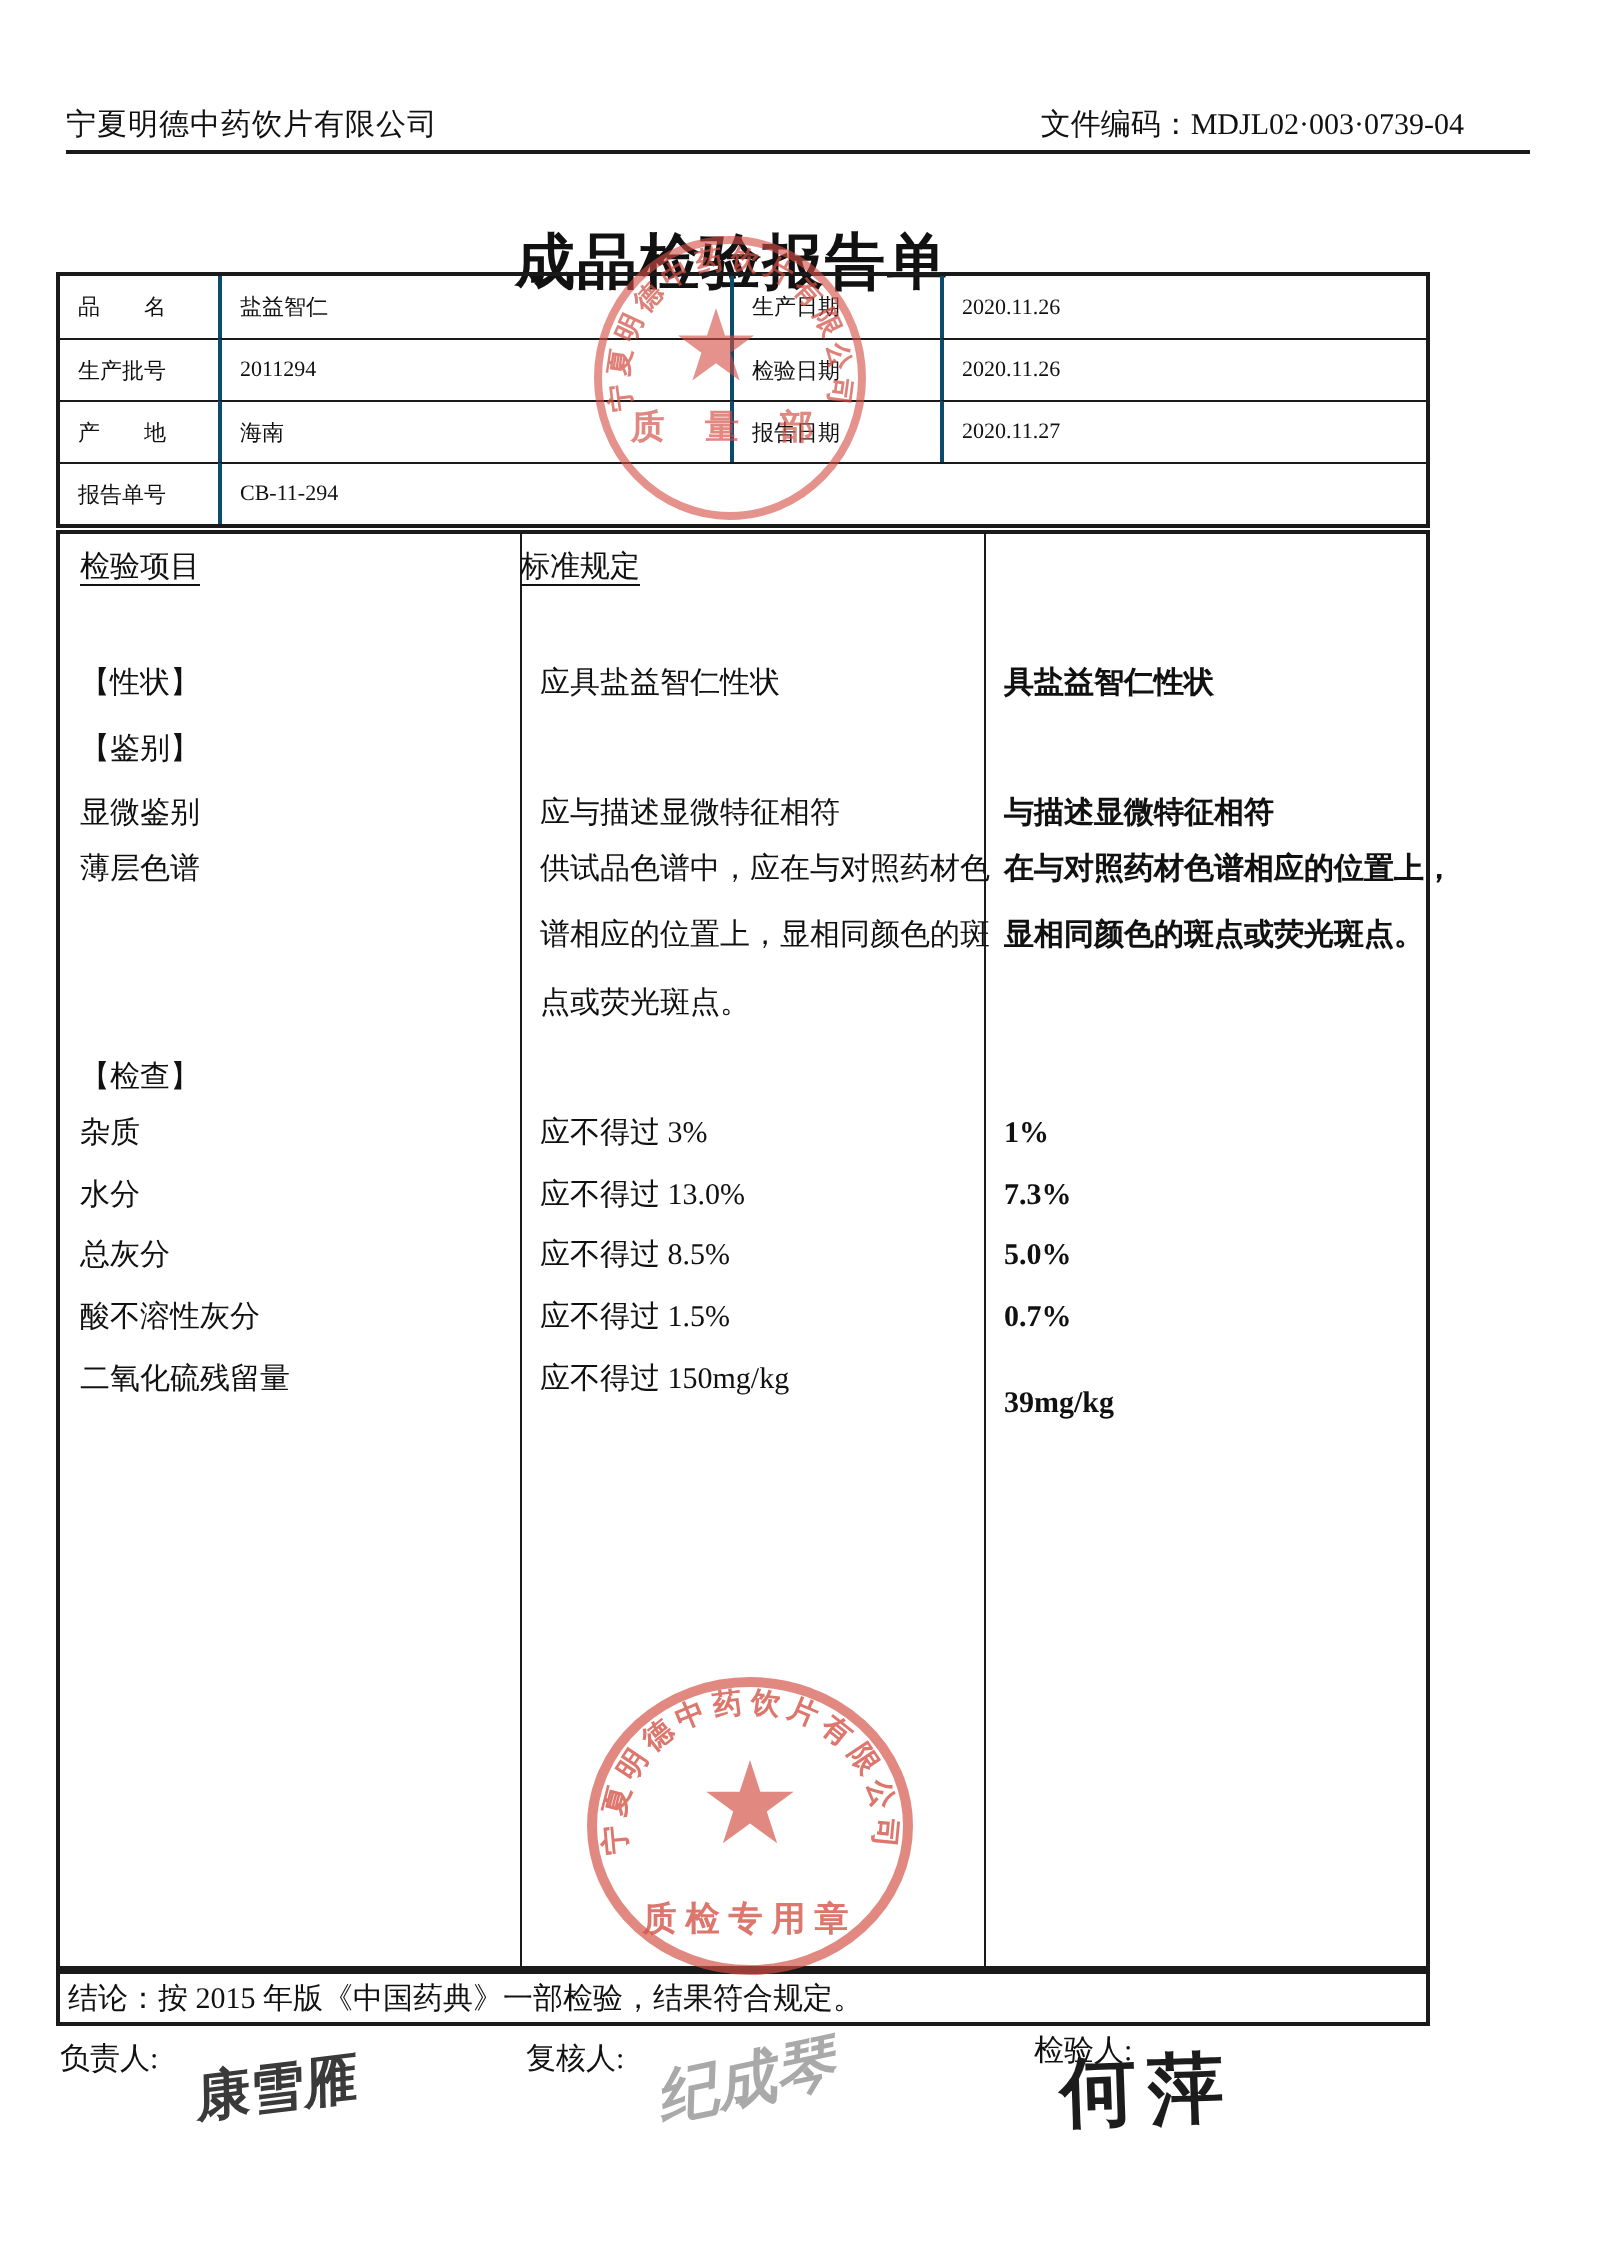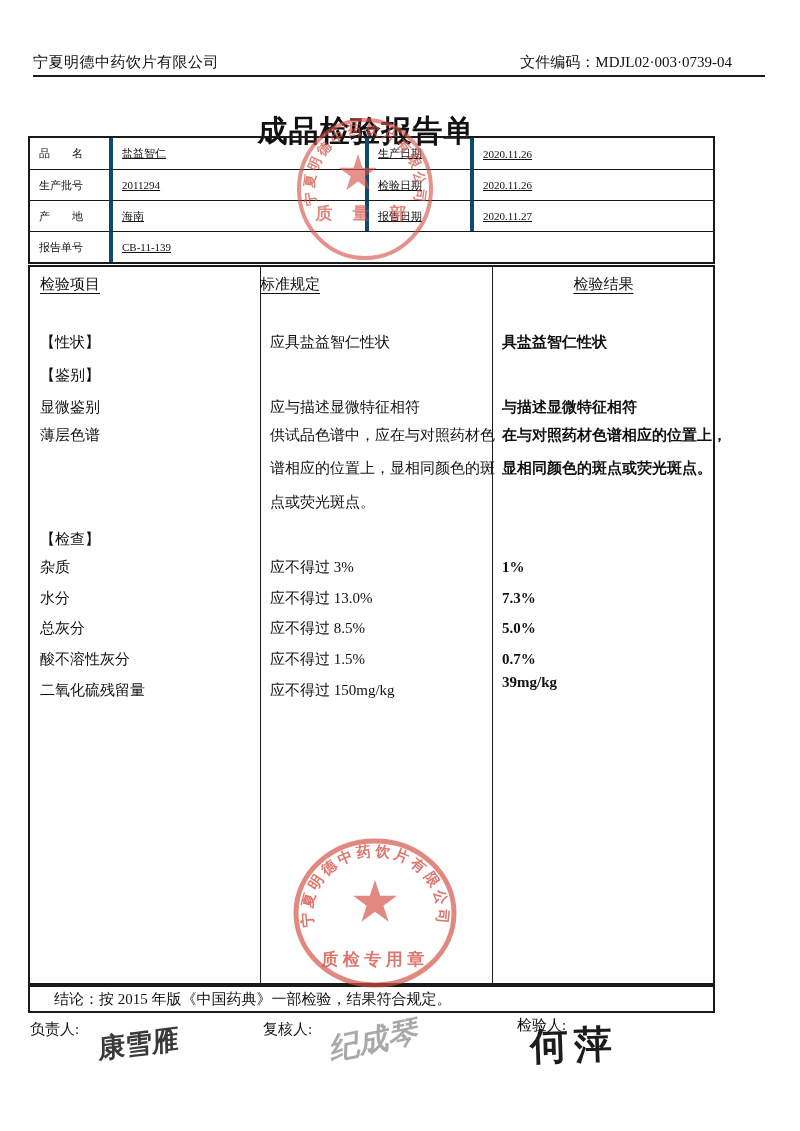--- a/index.html
+++ b/index.html
@@ -17,42 +17,42 @@
   .title-wrap { position:absolute; left:0; top:82px; width:732px; text-align:center;margin-top:29px; }
   .title { font-size:30px; font-weight:bold; letter-spacing:1px; }
   
   .info {
     position:absolute; left:28px; top:136px; width:687px;
     border:2px solid #1a1a1a;
     display:grid; grid-template-columns:79px 256px 105px 243px; grid-auto-rows:31px;
     font-size:11px;
   }
   .ic { display:flex; align-items:center; padding-left:9px; white-space:nowrap; }
-  .ic.bl { border-left:4px solid #0c4a6e;text-decoration:underline; }
+  .ic.bl { border-left:2px solid #0c4a6e; }
   .ic.bt { border-top:1px solid #1a1a1a; }
   .ic.span3 { grid-column:2 / 5; }
   
   .mtable {
     position:absolute; left:28px; top:265px; width:687px; height:720px;
     border:2px solid #1a1a1a; font-size:15px;
   }
   .vline { position:absolute; top:0; bottom:0; width:1px; background:#1a1a1a; }
   .vl1 { left:230px; } .vl2 { left:462px; }
   .ln { position:absolute; white-space:nowrap; line-height:22px; }
   .c1 { left:10px; }
   .c2 { left:240px; }
   .c3 { left:472px;font-weight:bold; }
   .hd { text-decoration:underline; text-underline-offset:4px; }
   .hd.c2w { left:230px; width:232px; }
   .hd.c3w { left:462px; width:223px; text-align:center; }
   
   .conclusion {
     position:absolute; left:28px; top:985px; width:687px; height:28px;
     border:2px solid #1a1a1a; display:flex; align-items:center;
-    padding-left:24px; font-size:15px; background:#fff0;
+    padding-left:4px; font-size:15px; background:#fff0;
   }
   
   .sig-label { position:absolute; font-size:15px; }
   .sl1 { left:30px;  top:1020px; }
   .sl2 { left:263px; top:1020px; }
   .sl3 { left:473px; top:1016px;margin-left:44px; }
   .sig { position:absolute; white-space:nowrap; font-weight:bold; }
   .sg1 { left:98px;  top:1026px; font-size:27px; color:#3a3a3a; transform:rotate(-7deg) skewX(-6deg); }
   .sg2 { left:330px; top:1020px; font-size:30px; color:#a9a9a9; transform:rotate(-12deg) skewX(-14deg); }
   .sg3 { left:530px; top:1020px; font-size:38px; color:#1c1c1c; transform:rotate(-2deg); letter-spacing:6px; }
@@ -84,30 +84,29 @@
     <div class="ic bl bt">2011294</div>
     <div class="ic bl bt">检验日期</div>
     <div class="ic bl bt">2020.11.26</div>
 
     <div class="ic bt">产　　地</div>
     <div class="ic bl bt">海南</div>
     <div class="ic bl bt">报告日期</div>
     <div class="ic bl bt">2020.11.27</div>
 
     <div class="ic bt">报告单号</div>
-    <div class="ic bl bt span3">CB-11-139</div>
+    <div class="ic bl bt span3">CB-11-294</div>
   </div>
 
   <div class="mtable">
     <div class="vline vl1"></div>
     <div class="vline vl2"></div>
 
     <div class="ln hd c1" style="top:6px">检验项目</div>
     <div class="ln hd c2w" style="top:6px">标准规定</div>
-    <div class="ln hd c3w" style="top:6px">检验结果</div>
 
     <div class="ln c1" style="top:64px">【性状】</div>
     <div class="ln c2" style="top:64px">应具盐益智仁性状</div>
     <div class="ln c3" style="top:64px">具盐益智仁性状</div>
 
     <div class="ln c1" style="top:97px">【鉴别】</div>
 
     <div class="ln c1" style="top:129px">显微鉴别</div>
     <div class="ln c2" style="top:129px">应与描述显微特征相符</div>
     <div class="ln c3" style="top:129px">与描述显微特征相符</div>
@@ -134,21 +133,21 @@
     <div class="ln c1" style="top:350px">总灰分</div>
     <div class="ln c2" style="top:350px">应不得过 8.5%</div>
     <div class="ln c3" style="top:350px">5.0%</div>
 
     <div class="ln c1" style="top:381px">酸不溶性灰分</div>
     <div class="ln c2" style="top:381px">应不得过 1.5%</div>
     <div class="ln c3" style="top:381px">0.7%</div>
 
     <div class="ln c1" style="top:412px">二氧化硫残留量</div>
     <div class="ln c2" style="top:412px">应不得过 150mg/kg</div>
-    <div class="ln c3" style="top:404px">39mg/kg</div>
+    <div class="ln c3" style="top:424px">39mg/kg</div>
   </div>
 
   <div class="conclusion">
     <span>结论：按 2015 年版《中国药典》一部检验，结果符合规定。</span>
   </div>
 
   <div class="sig-label sl1">负责人:</div>
   <div class="sig sg1">康雪雁</div>
   <div class="sig-label sl2">复核人:</div>
   <div class="sig sg2">纪成琴</div>

